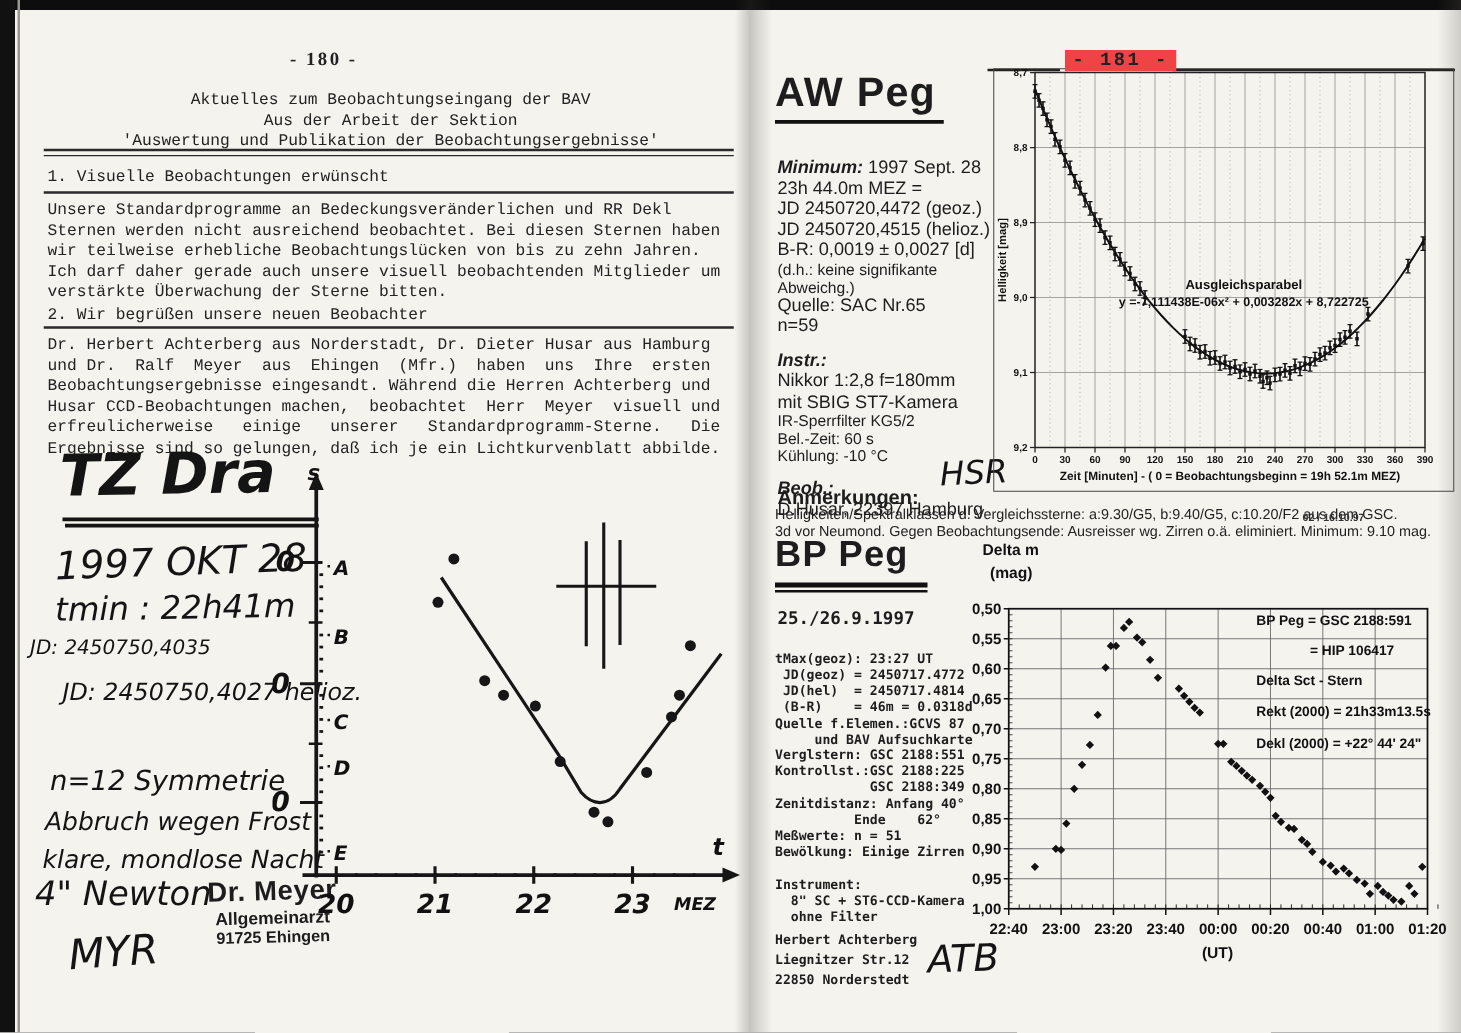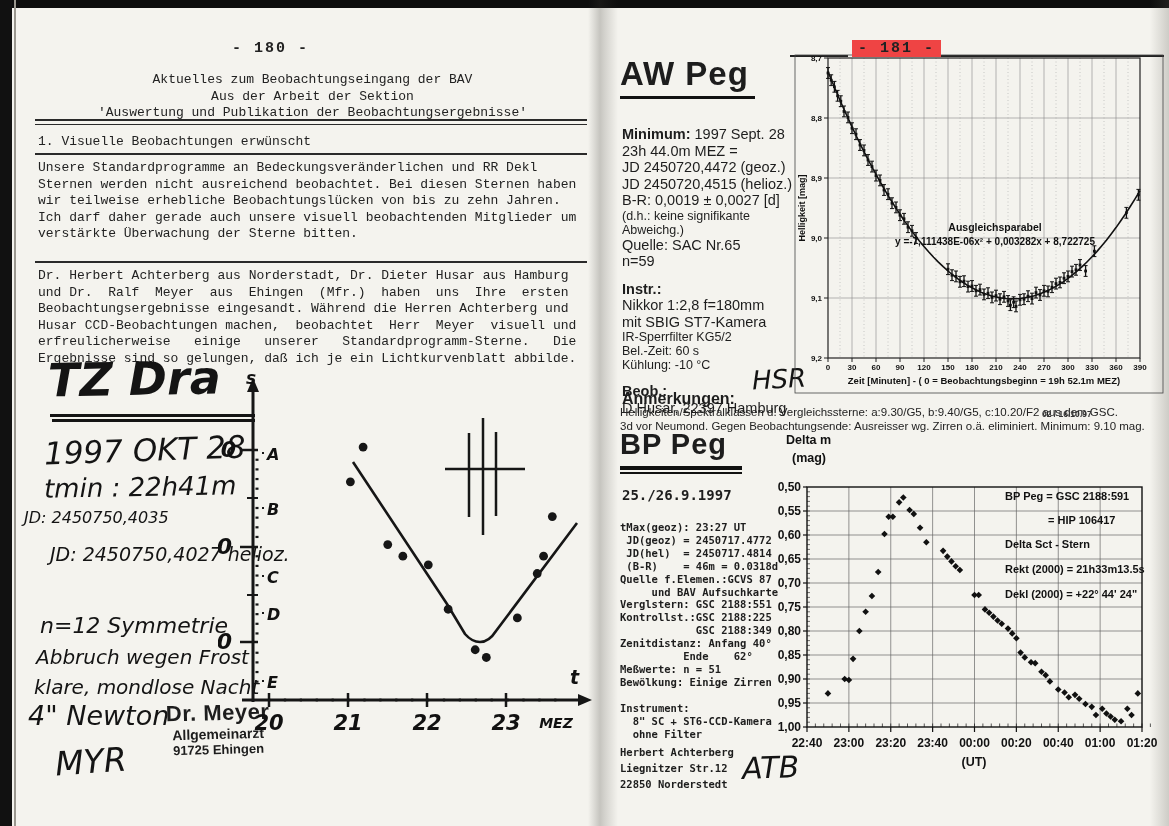--- a/index.html
+++ b/index.html
@@ -17,59 +17,60 @@
   
   .tw{font-family:"Liberation Mono","DejaVu Sans Mono",monospace;color:#222;}
   .tline{white-space:pre;font-size:13px;line-height:16.5px;}
   .rule{background:#2a2a2a;height:1.5px;}
   .rule2{border-top:2px solid #2a2a2a;border-bottom:1.5px solid #2a2a2a;height:3px;}
   
   .hand{font-family:"DejaVu Sans",sans-serif;font-style:italic;color:#141414;white-space:nowrap;}
   
   .aw-line{font-size:14.5px;line-height:16.5px;white-space:nowrap;}
   .aw-line.sm{font-size:12.5px;line-height:14px;}
-  .aw-line b{font-weight:bold;}
+  .aw-line b{font-weight:bold;font-style:italic;}
   .gapline{height:11px;}
   .mono-b{font-family:"DejaVu Sans Mono",monospace;font-weight:bold;white-space:pre;}
   .bp-line{font-size:10.5px;line-height:12.9px;}
   .obs-line{font-size:10.5px;line-height:16px;}
   svg text{font-family:"Liberation Sans",sans-serif;}
   .htxt{font-family:"DejaVu Sans",sans-serif;font-style:italic;}
 </style>
 </head>
 <body>
 
 <div id="doc">
 
   <div class="abs" id="strip-top"></div>
   <div class="abs" id="strip-left"></div>
   <div class="abs" id="strip-left2"></div>
   <div class="abs" id="gutter"></div>
   <div class="abs" id="edge-right"></div>
 
-  <div class="abs tw" style="left:232px;top:40px;font-size:15px;font-weight:bold;letter-spacing:2px;">- 180 -</div>
+  <div class="abs tw" style="left:232px;top:40px;font-size:15px;font-weight:bold;letter-spacing:2px;font-family:Liberation Serif, serif;">- 180 -</div>
 
   <div class="abs tw" style="left:40px;top:72px;width:545px;text-align:center;">
       <div class="tline tw">Aktuelles zum Beobachtungseingang der BAV</div>
       <div class="tline tw">Aus der Arbeit der Sektion</div>
       <div class="tline tw">'Auswertung und Publikation der Beobachtungsergebnisse'</div>
     </div>
 
   <div class="abs rule2" style="left:35px;top:119px;width:552px;"></div>
 
   <div class="abs tw tline" style="left:38px;top:134px;">1. Visuelle Beobachtungen erwünscht</div>
   <div class="abs rule" style="left:35px;top:153px;width:552px;"></div>
   <div class="abs tw" style="left:38px;top:160px;">
       <div class="tline tw">Unsere Standardprogramme an Bedeckungsveränderlichen und RR Dekl</div>
       <div class="tline tw">Sternen werden nicht ausreichend beobachtet. Bei diesen Sternen haben</div>
       <div class="tline tw">wir teilweise erhebliche Beobachtungslücken von bis zu zehn Jahren.</div>
       <div class="tline tw">Ich darf daher gerade auch unsere visuell beobachtenden Mitglieder um</div>
       <div class="tline tw">verstärkte Überwachung der Sterne bitten.</div>
     </div>
 
+  <div class="abs tw tline" style="left:38px;top:244px;">2. Wir begrüßen unsere neuen Beobachter</div>
   <div class="abs rule" style="left:35px;top:261px;width:552px;"></div>
   <div class="abs tw" style="left:38px;top:268px;">
       <div class="tline tw">Dr. Herbert Achterberg aus Norderstadt, Dr. Dieter Husar aus Hamburg</div>
       <div class="tline tw">und Dr.  Ralf  Meyer  aus  Ehingen  (Mfr.)  haben  uns  Ihre  ersten</div>
       <div class="tline tw">Beobachtungsergebnisse eingesandt. Während die Herren Achterberg und</div>
       <div class="tline tw">Husar CCD-Beobachtungen machen,  beobachtet  Herr  Meyer  visuell und</div>
       <div class="tline tw">erfreulicherweise   einige   unserer   Standardprogramm-Sterne.   Die</div>
       <div class="tline tw">Ergebnisse sind so gelungen, daß ich je ein Lichtkurvenblatt abbilde.</div>
     </div>
 

